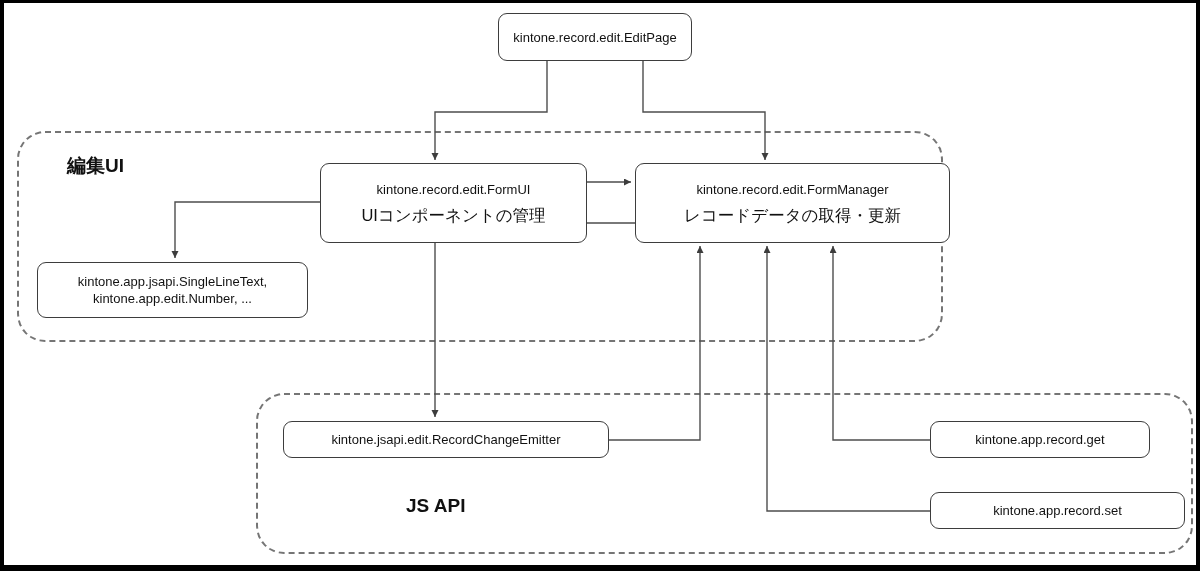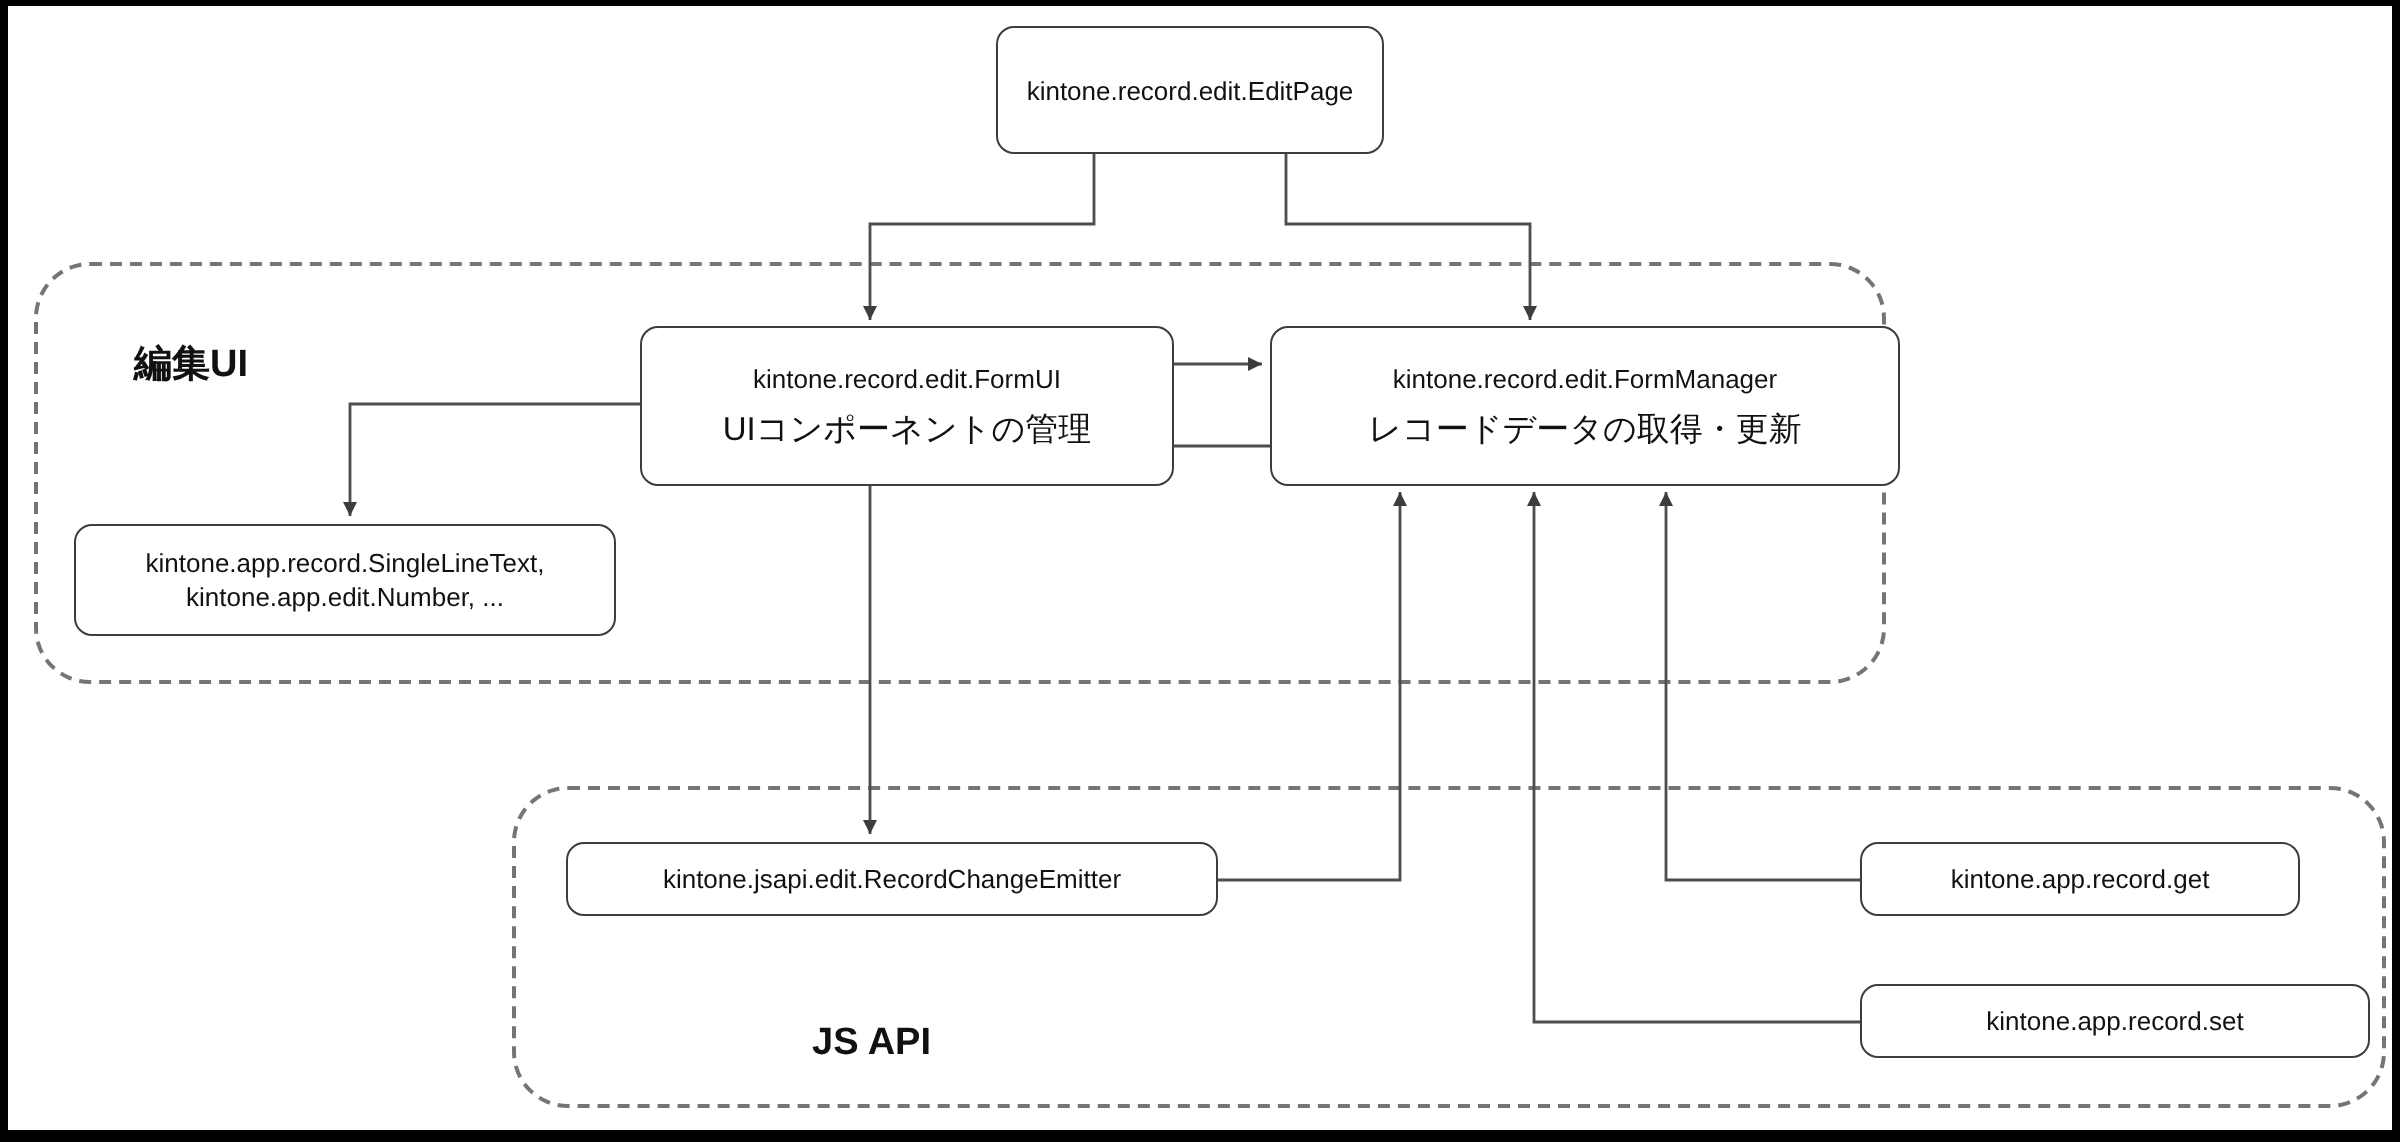--- a/index.html
+++ b/index.html
@@ -19,21 +19,20 @@
     border:2px dashed #757575;
     border-radius:28px;
     background:transparent;
   }
   .group-label{
     position:absolute;
     font-weight:bold;
     font-size:19px;
     color:#111;
     white-space:nowrap;
-    margin-top:16px;
   }
   svg.wires{position:absolute;left:0;top:0;pointer-events:none;}
   .node{
     position:absolute;
     box-sizing:border-box;
     border:1.5px solid #3d3d3d;
     border-radius:9px;
     background:#fff;
     display:flex;
     flex-direction:column;
@@ -70,36 +69,36 @@
       <path d="M547,179 H627" marker-end="url(#arr)"></path>
       <path d="M631,220 H551" marker-end="url(#arr)"></path>
       <path d="M316,199 H171 V255" marker-end="url(#arr)"></path>
       <path d="M431,240 V414" marker-end="url(#arr)"></path>
       <path d="M581,437 H696 V243" marker-end="url(#arr)"></path>
       <path d="M926,437 H829 V243" marker-end="url(#arr)"></path>
       <path d="M926,508 H763 V243" marker-end="url(#arr)"></path>
     </g>
   </svg>
 
-  <div class="node" style="left:494px;top:10px;width:194px;height:64px;">
+  <div class="node" style="left:494px;top:10px;width:194px;height:48px;">
     <div class="code">kintone.record.edit.EditPage</div>
   </div>
 
   <div class="node" style="left:316px;top:160px;width:267px;height:80px;">
     <div class="code">kintone.record.edit.FormUI</div>
     <div class="jp">UIコンポーネントの管理</div>
   </div>
 
   <div class="node" style="left:631px;top:160px;width:315px;height:80px;">
     <div class="code">kintone.record.edit.FormManager</div>
     <div class="jp">レコードデータの取得・更新</div>
   </div>
 
   <div class="node" style="left:33px;top:259px;width:271px;height:56px;">
-    <div class="code">kintone.app.record.SingleLineText,</div>
+    <div class="code">kintone.app.jsapi.SingleLineText,</div>
     <div class="code">kintone.app.edit.Number, ...</div>
   </div>
 
   <div class="node" style="left:279px;top:418px;width:326px;height:37px;">
     <div class="code">kintone.jsapi.edit.RecordChangeEmitter</div>
   </div>
 
   <div class="node" style="left:926px;top:418px;width:220px;height:37px;">
     <div class="code">kintone.app.record.get</div>
   </div>

